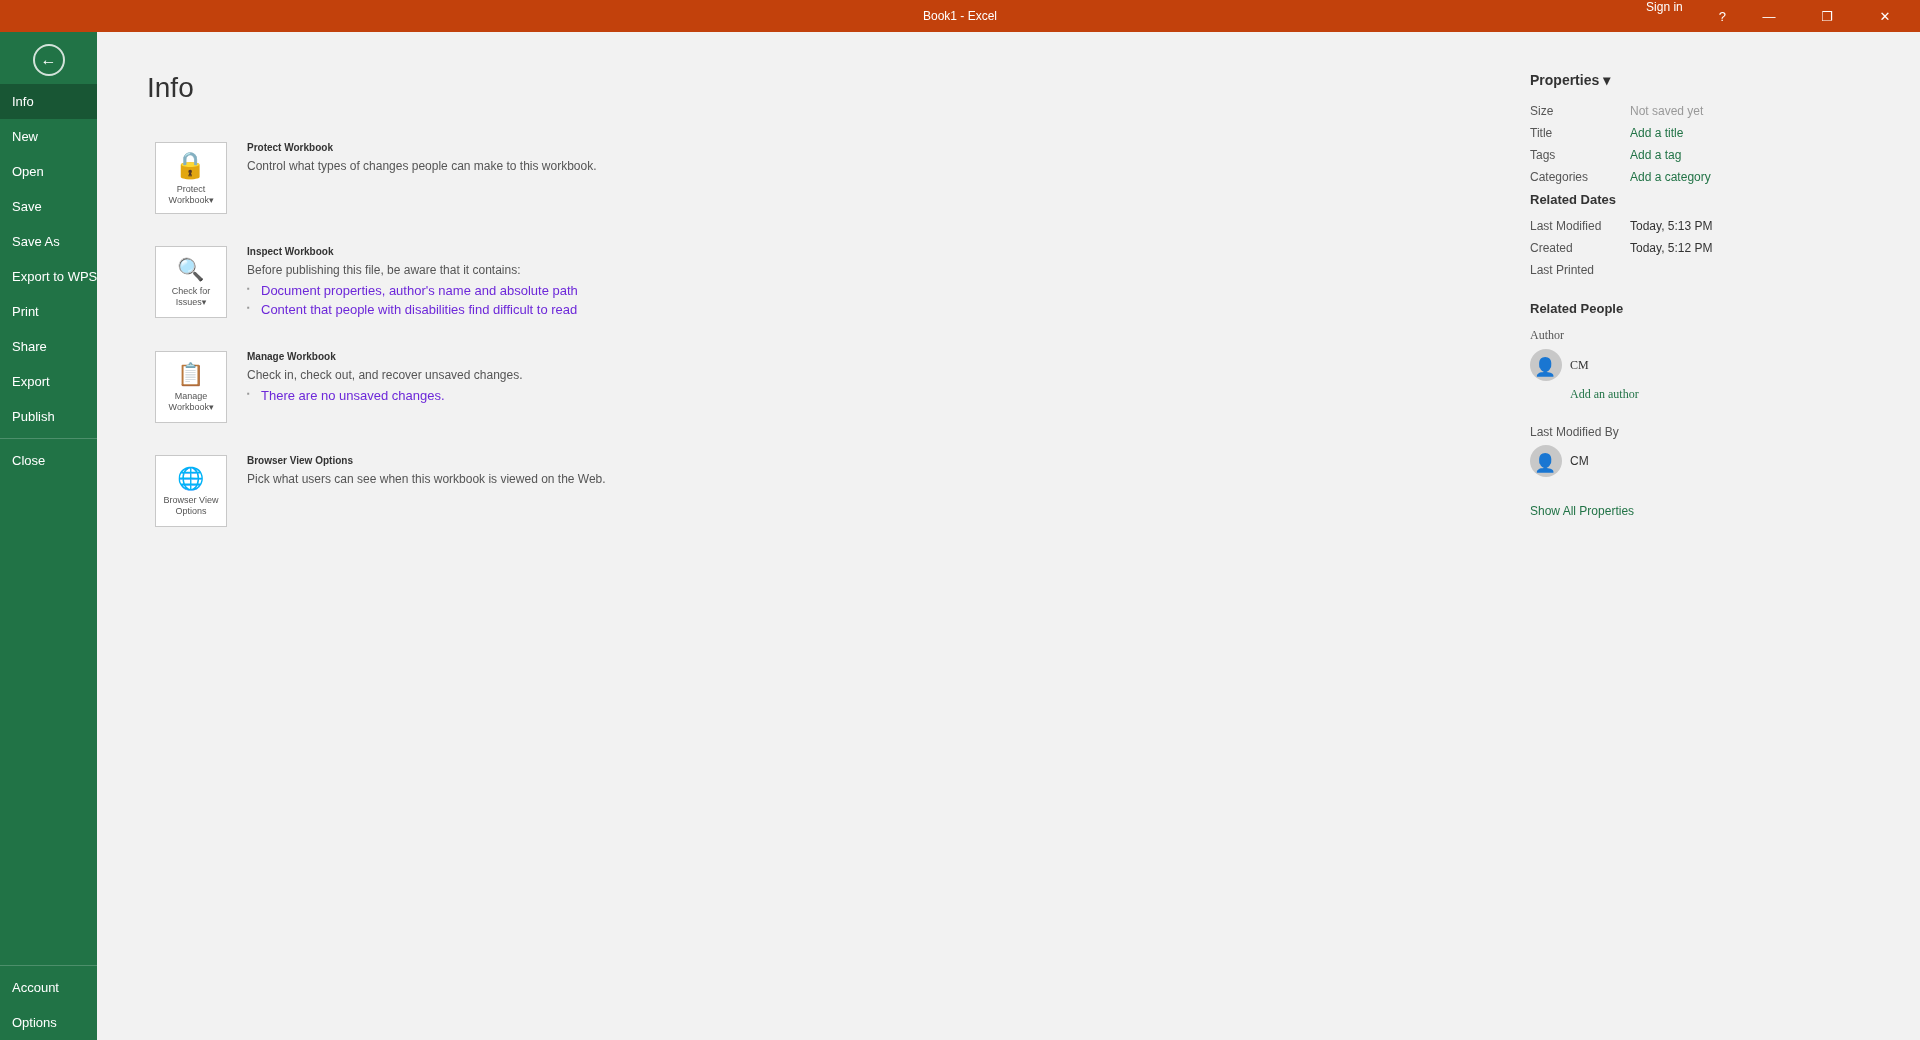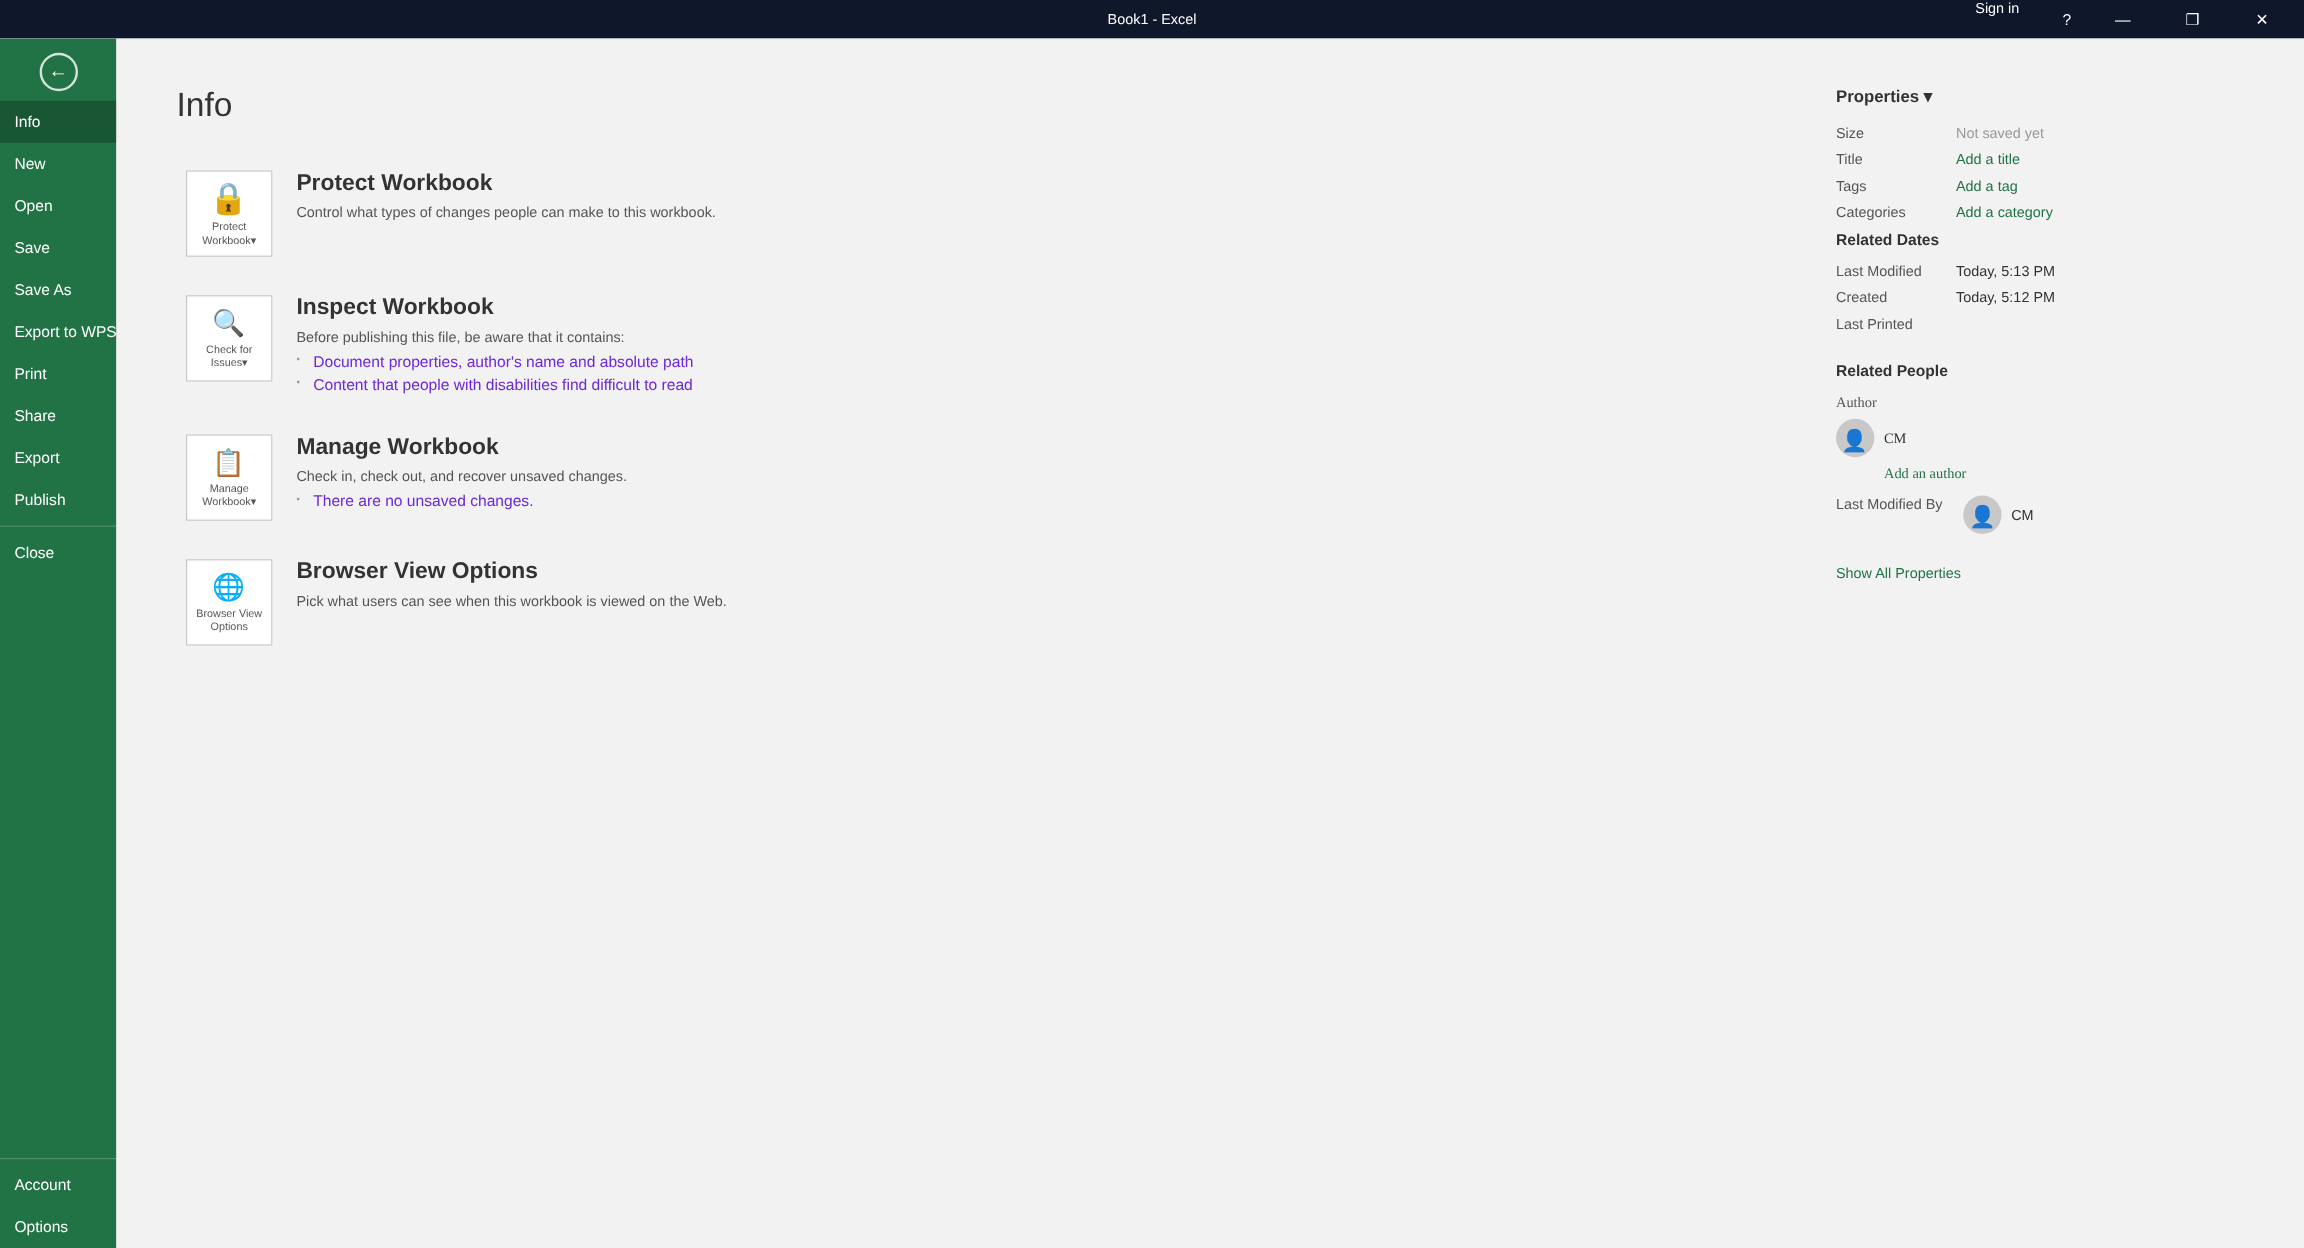--- a/index.html
+++ b/index.html
@@ -1,21 +1,21 @@
 <!DOCTYPE html>
 <html><head>
   <meta charset="utf-8">
   <style>
     * { margin: 0; padding: 0; box-sizing: border-box; }
     body { font-family: 'Segoe UI', Tahoma, Geneva, Verdana, sans-serif; background: #f2f2f2; width: 1920px; height: 1040px; overflow: hidden; display: flex; flex-direction: column; }
 
     
     .title-bar {
       height: 32px;
-      background: #0f172a;
+      background: #c2410c;
       display: flex;
       align-items: center;
       justify-content: space-between;
       padding: 0 12px;
       flex-shrink: 0;
     }
     .title-bar-title {
       color: white;
       font-size: 12px;
       position: absolute;
@@ -161,21 +161,21 @@
 
     .card-icon-label {
       font-size: 9px;
       text-align: center;
       line-height: 1.2;
       color: #555;
     }
 
     .card-content { flex: 1; }
     .card-title {
-      font-size: 19px;
+      font-size: 10px;
       font-weight: 600;
       color: #333;
       margin-bottom: 6px;
     }
     .card-desc {
       font-size: 12px;
       color: #555;
       margin-bottom: 4px;
     }
     .card-list {
@@ -455,21 +455,21 @@
           <span class="prop-label">Author</span>
           <div class="person-info">
             <div class="avatar">
               <span class="avatar-icon">👤</span>
             </div>
             <span class="person-name">CM</span>
           </div>
           <span class="add-author">Add an author</span>
         </div>
 
-        <div class="prop-row" style="align-items:flex-start; gap:6px; margin-top:11px;">
+        <div class="prop-row" style="align-items:flex-start; flex-direction:column; gap:6px; margin-top:23px;">
           <span class="prop-label">Last Modified By</span>
           <div class="person-info">
             <div class="avatar">
               <span class="avatar-icon">👤</span>
             </div>
             <span class="person-name">CM</span>
           </div>
         </div>
       </div>
 

